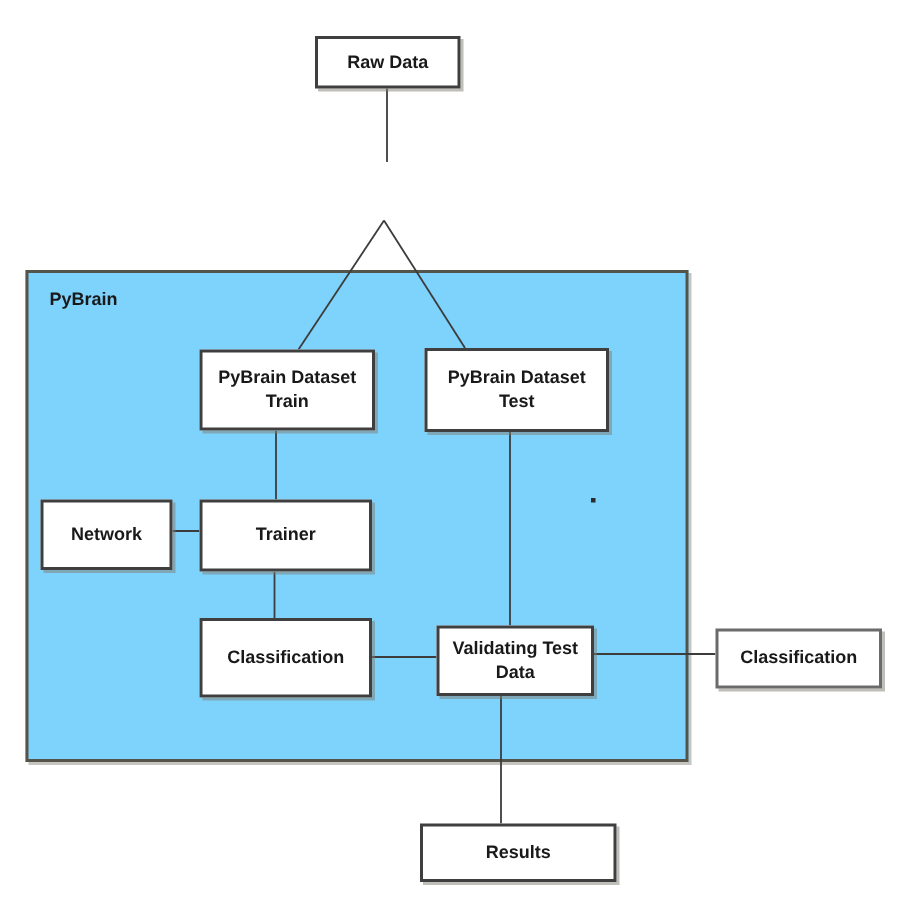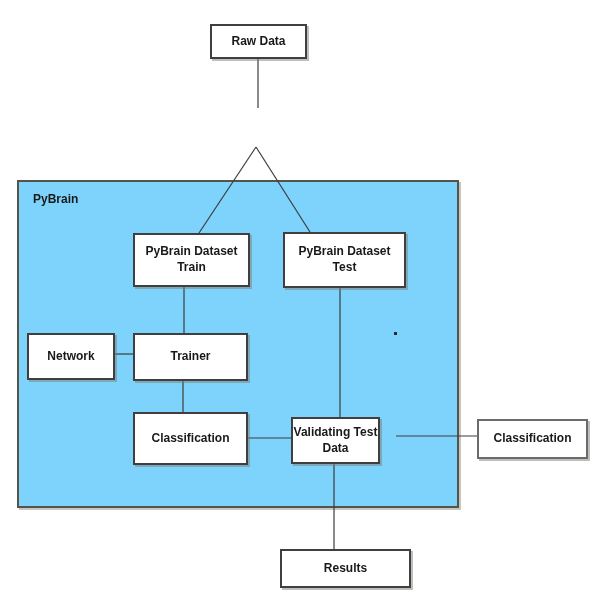--- a/index.html
+++ b/index.html
@@ -58,21 +58,21 @@
     box-shadow: 2px 2px 0 rgba(128,125,114,0.5);
     z-index: 3;
   }
   .n-raw          { left: 210px; top:  24px; width:  97px; height: 35px; }
   .n-preprocess   { left: 213px; top: 108px; width:  94px; height: 39px; }
   .n-train        { left: 133px; top: 233px; width: 117px; height: 54px; }
   .n-test         { left: 283px; top: 232px; width: 123px; height: 56px; }
   .n-network      { left:  27px; top: 333px; width:  88px; height: 47px; }
   .n-trainer      { left: 133px; top: 333px; width: 115px; height: 48px; text-align: center; }
   .n-classif      { left: 133px; top: 412px; width: 115px; height: 53px; }
-  .n-validating   { left: 291px; top: 417px; width: 89px; height: 47px; }
+  .n-validating   { left: 291px; top: 417px; width: 105px; height: 47px; }
   .n-visual       { left: 477px; top: 419px; width: 111px; height: 40px; border-color: #6b6b6b; }
   .n-results      { left: 280px; top: 549px; width: 131px; height: 39px; }
   .stray-dot {
     position: absolute;
     left: 394px;
     top: 332px;
     width: 3px;
     height: 3px;
     background: #2b2b2b;
     z-index: 4;

